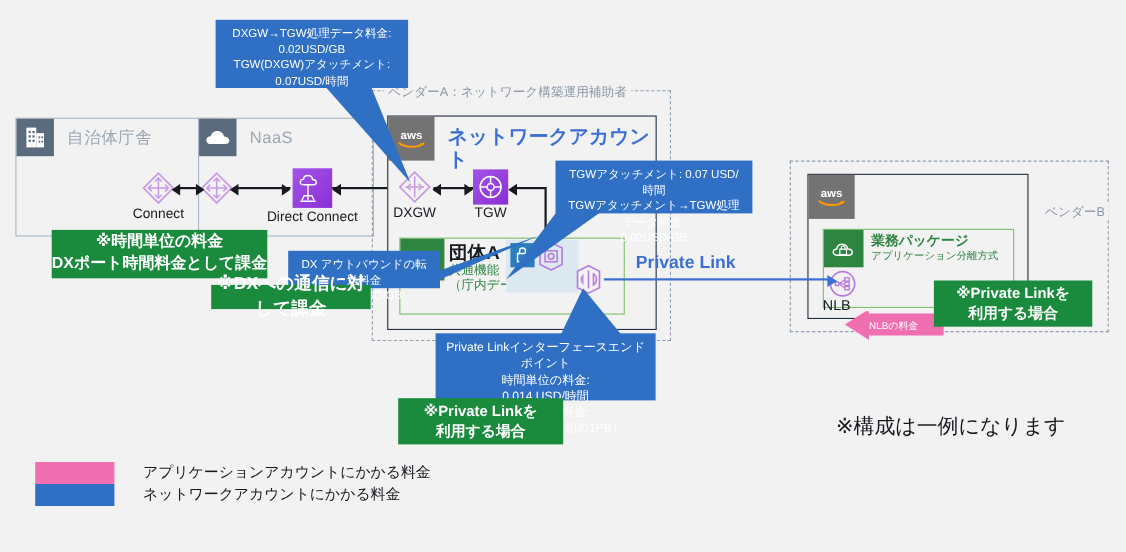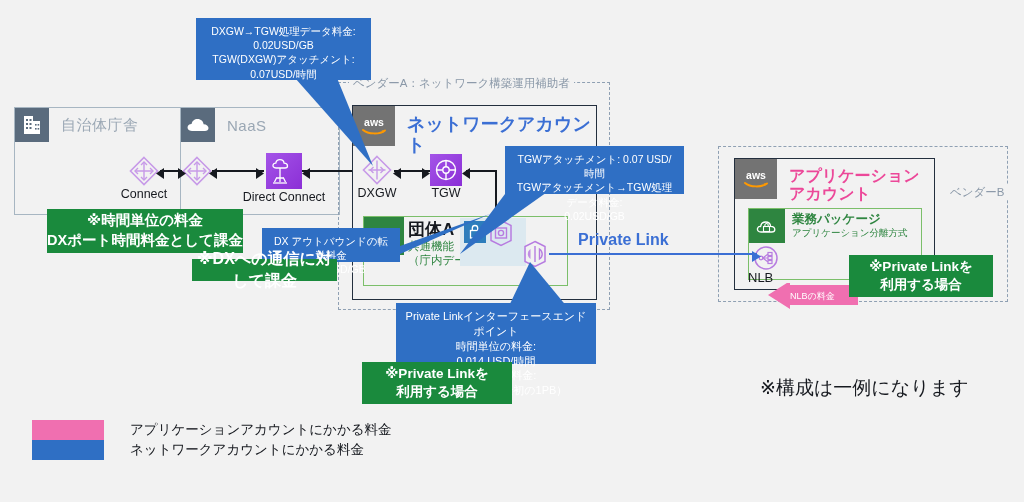--- a/index.html
+++ b/index.html
@@ -274,24 +274,20 @@
 
 <div class="abs acct" style="left:734px;top:158px;width:201px;height:132px;">
   <div class="acct-hdr">
     <div class="aws-ico">
       <svg width="30" height="22" viewBox="0 0 30 22">
         <text x="15" y="11" font-family="Liberation Sans, sans-serif" font-size="10.5" font-weight="bold" fill="#fff" text-anchor="middle">aws</text>
         <path d="M4 15 C9 19.5 21 19.5 26 15.4" stroke="#ff9900" stroke-width="1.9" fill="none" stroke-linecap="round"></path>
         <polygon points="26,15.4 22.5,15.2 24.6,17.6" fill="#ff9900"></polygon>
       </svg>
     </div>
-    <div class="acct-title app" style="font-size:16px;">
-      <div>アプリケーション</div>
-      <div>アカウント</div>
-    </div>
   </div>
 </div>
 
 <div class="abs vpc" style="left:748px;top:208px;width:174px;height:72px;"></div>
 <div class="abs vpc-ico" style="left:749px;top:209px;width:36px;height:34px;">
   <svg width="24" height="20" viewBox="0 0 24 20">
     <path d="M6 16 C3.2 16 2 14 2.6 12.3 C3.2 10.8 4.8 10.4 5.6 10.5 C6 7.6 8.2 6 10.6 6 C13.5 6 15.4 8 15.6 10.3 C18 10.4 19.8 11.8 19.8 13.4 C19.8 15 18.4 16 16.6 16 Z" fill="none" stroke="#fff" stroke-width="1.3"></path>
     <rect x="8.5" y="10.5" width="6" height="5" fill="#2e8540" stroke="#fff" stroke-width="1.1"></rect>
     <path d="M9.9 10.5 L9.9 8.8 A1.7 1.7 0 0 1 13.2 8.8 L13.2 10.5" fill="none" stroke="#fff" stroke-width="1.1"></path>
   </svg>

